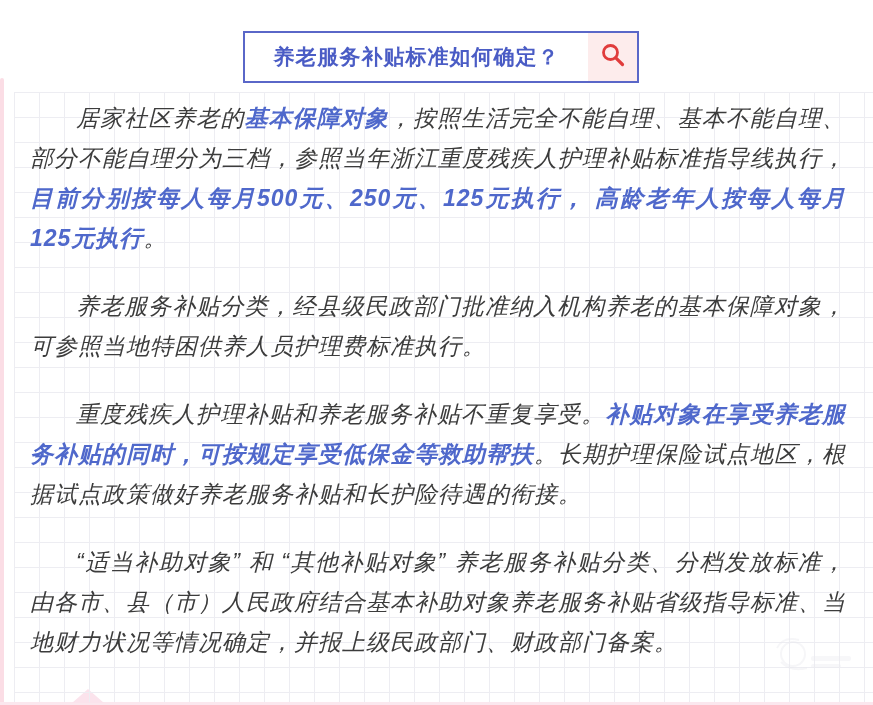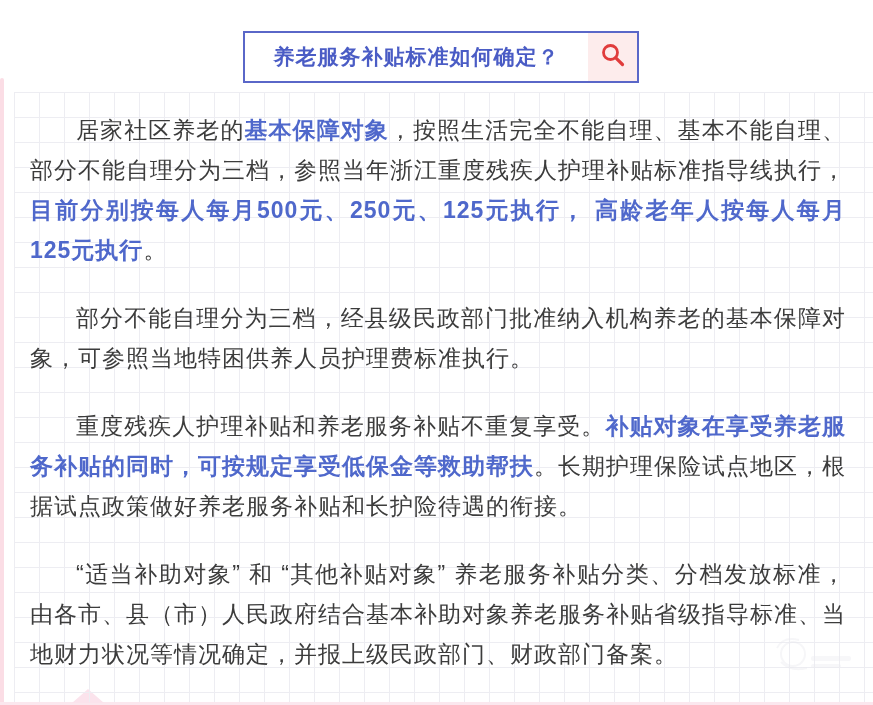--- a/index.html
+++ b/index.html
@@ -45,21 +45,21 @@
     position:absolute;left:14px;top:92px;right:0;bottom:3px;
     background-image:
       repeating-linear-gradient(to right,#ededf2 0,#ededf2 1px,transparent 1px,transparent 25px),
       repeating-linear-gradient(to bottom,#ededf2 0,#ededf2 1px,transparent 1px,transparent 25px);
   }
   .article{
     position:absolute;left:16px;top:6px;width:816px;
     color:#3c3c3c;font-size:23px;line-height:40px;letter-spacing:1px;
     text-align:justify;
   }
-  .article p{margin:12px 0 28px 0;text-indent:2em;}
+  .article p{margin:0 0 28px 0;text-indent:2em;font-style:italic;}
   .em{color:#4f68cb;font-weight:bold;}
 </style>
 </head>
 <body>
 
 <div class="left-stripe"></div>
 <div class="bottom-edge"></div>
 <div class="corner-triangle"></div>
 
 <div class="title-box">
@@ -70,21 +70,21 @@
         <circle cx="10.5" cy="10.5" r="7" fill="none" stroke="#e03c3c" stroke-width="2.8"></circle>
         <line x1="15.8" y1="15.8" x2="22.5" y2="22.5" stroke="#e03c3c" stroke-width="3.2" stroke-linecap="round"></line>
       </svg>
     </span>
   </div>
 </div>
 
 <div class="sheet">
   <div class="article">
     <p><span>居家社区养老的</span><span class="em">基本保障对象</span><span>，按照生活完全不能自理、基本不能自理、部分不能自理分为三档，参照当年浙江重度残疾人护理补贴标准指导线执行，</span><span class="em">目前分别按每人每月500元、250元、125元执行， 高龄老年人按每人每月125元执行</span><span>。</span></p>
-    <p><span>部分不能自理分为三档，经县级民政部门批准纳入机构养老的基本保障对象，可参照当地特困供养人员护理费标准执行。</span></p>
+    <p><span>养老服务补贴分类，经县级民政部门批准纳入机构养老的基本保障对象，可参照当地特困供养人员护理费标准执行。</span></p>
     <p><span>重度残疾人护理补贴和养老服务补贴不重复享受。</span><span class="em">补贴对象在享受养老服务补贴的同时，可按规定享受低保金等救助帮扶</span><span>。长期护理保险试点地区，根据试点政策做好养老服务补贴和长护险待遇的衔接。</span></p>
     <p><span>“适当补助对象” 和 “其他补贴对象” 养老服务补贴分类、分档发放标准，由各市、县（市）人民政府结合基本补助对象养老服务补贴省级指导标准、当地财力状况等情况确定，并报上级民政部门、财政部门备案。</span></p>
   </div>
 
   <svg class="watermark" viewBox="0 0 100 52">
     <g fill="none" stroke="#e9e9ee" stroke-width="2" opacity="0.8">
       <circle cx="26" cy="22" r="12"></circle>
       <path d="M14 30 q10 10 26 6"></path>
       <path d="M10 16 q6 -12 22 -8"></path>
     </g>

